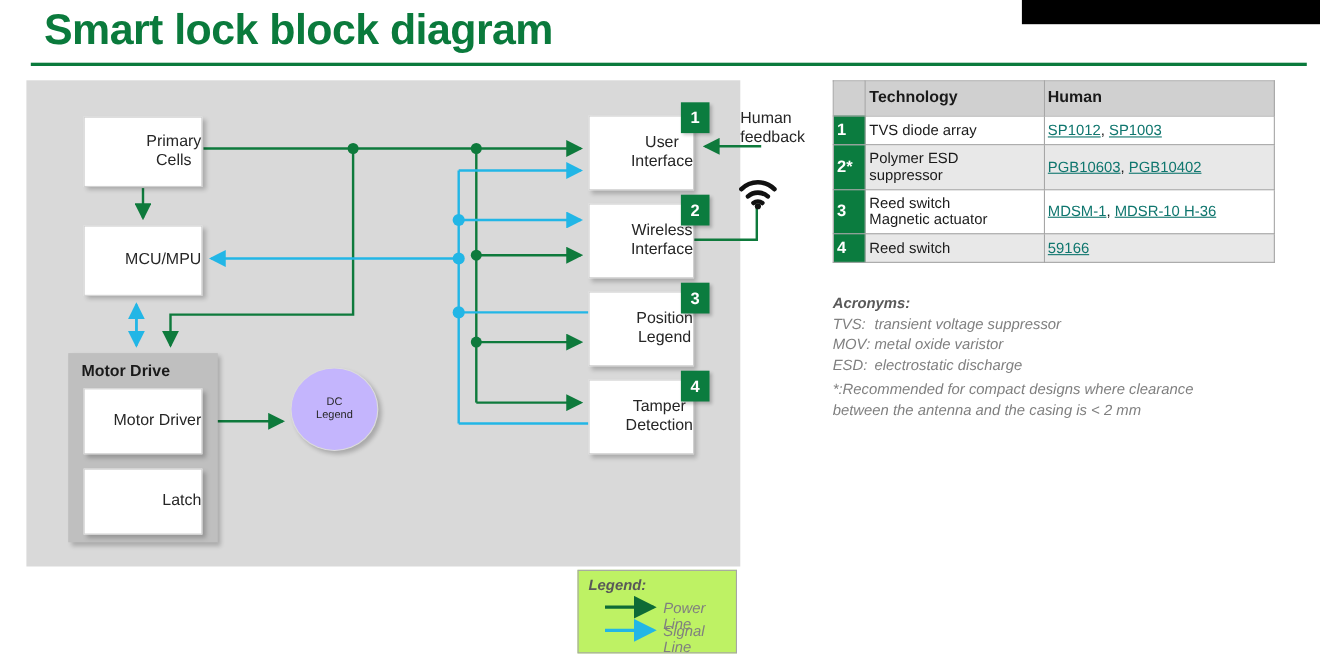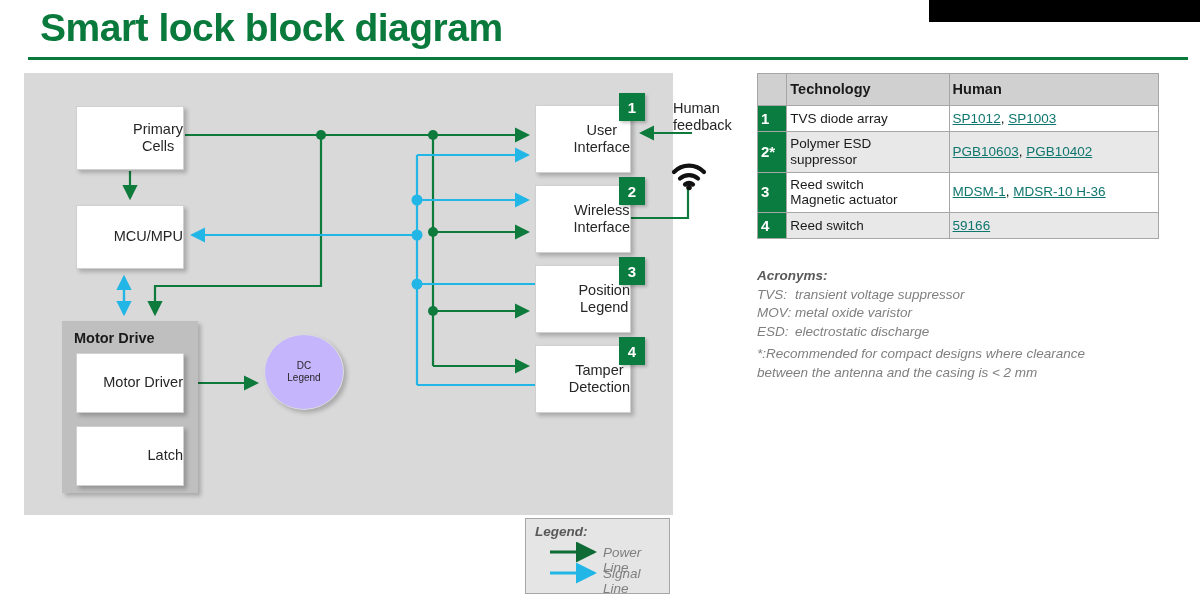--- a/index.html
+++ b/index.html
@@ -76,21 +76,21 @@
     position:absolute;left:673px;top:100px;width:72px;
     font-size:14.5px;color:#262626;line-height:1.18;text-align:left;
   }
   #wifi-icon{position:absolute;left:671px;top:160px;width:36px;height:34px;}
 
   svg#wires{position:absolute;left:0;top:0;width:1200px;height:599px;pointer-events:none;}
 
   
   #legend{
     position:absolute;left:525px;top:518px;width:143px;height:74px;
-    background:#e5e5e5;border:1px solid #a6a6a6;
+    background:#bef264;border:1px solid #a6a6a6;
   }
   #legend-title{position:absolute;left:9px;top:5px;font-size:13.5px;font-style:italic;font-weight:bold;color:#595959;}
   .legend-label{position:absolute;font-size:13.5px;font-style:italic;color:#7f7f7f;}
   #legend-power-label{left:77px;top:26px;}
   #legend-signal-label{left:77px;top:47px;}
   svg#legend-arrows{position:absolute;left:0;top:0;width:143px;height:74px;}
 
   
   #tech-table{
     position:absolute;left:757px;top:73px;width:402px;

